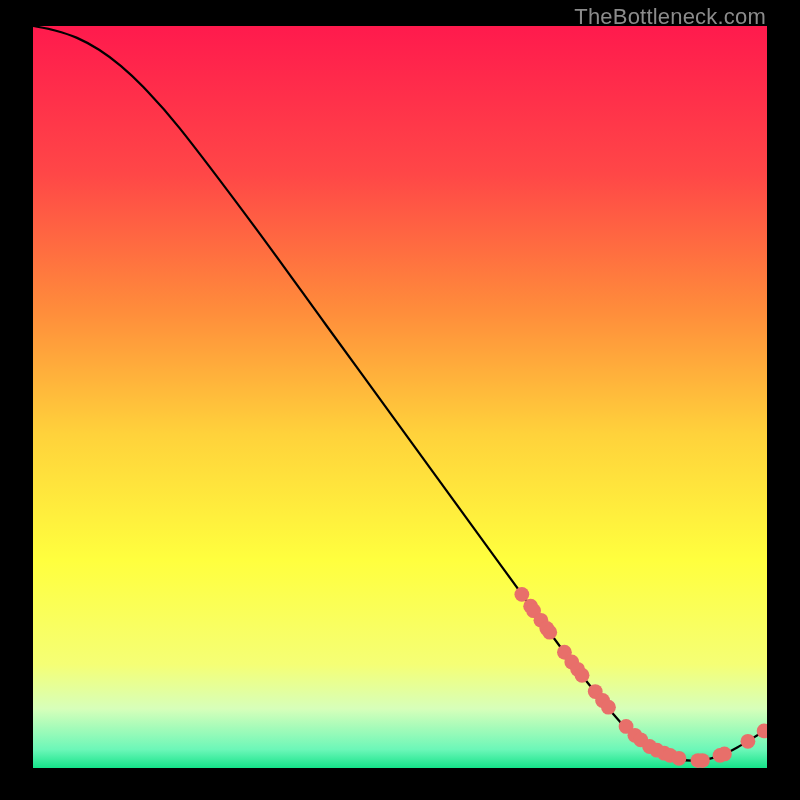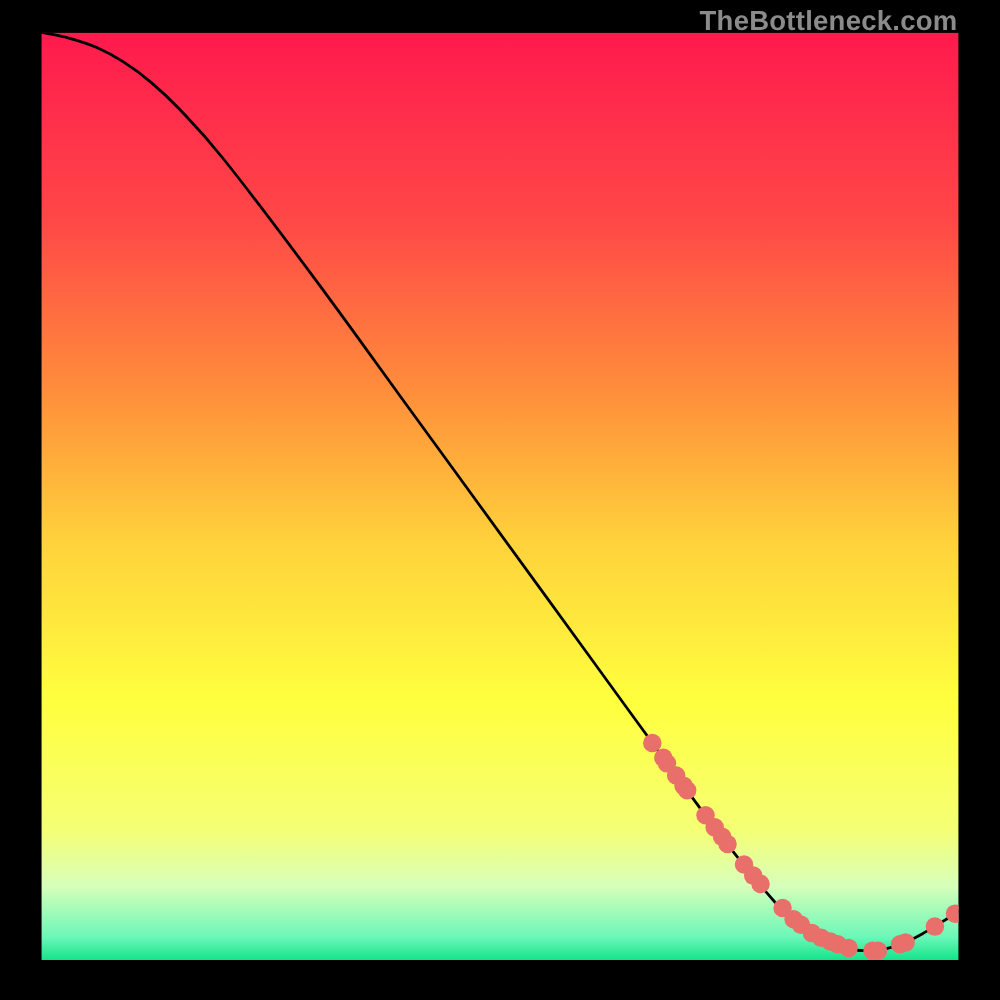--- a/index.html
+++ b/index.html
@@ -25,21 +25,21 @@
     height: 742px;
     overflow: hidden;
   }
   .attribution {
     position: absolute;
     top: 4px;
     right: 34px;
     color: #8b8b8b;
     font-size: 22px;
     letter-spacing: 0.2px;
-    font-weight: 700;
+    font-weight: 400;
   }
   svg { display: block; }
 </style>
 </head>
 <body>
 
 <div class="stage">
 
   <div class="attribution">TheBottleneck.com</div>
 

